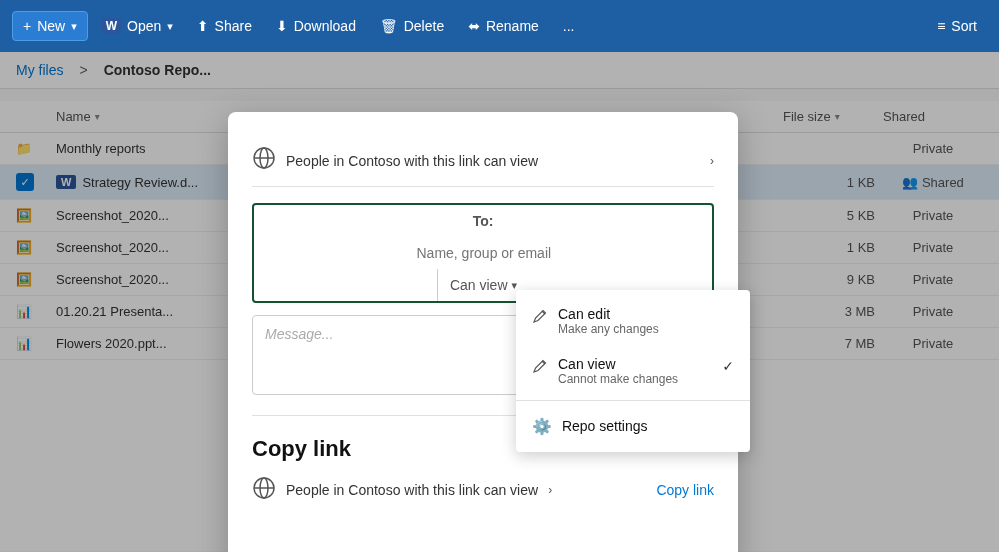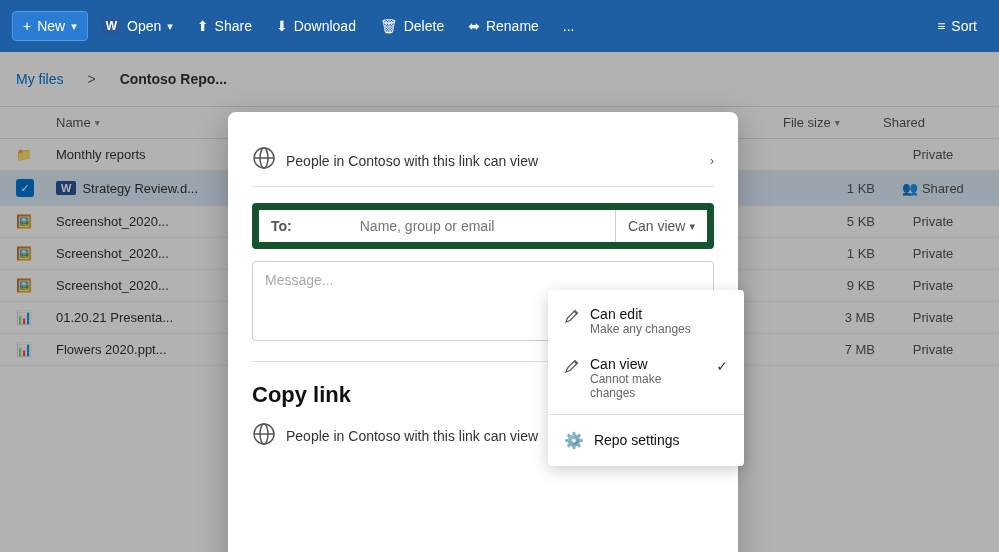--- a/index.html
+++ b/index.html
@@ -28,34 +28,35 @@
     
     .main-area {
       background: #f8f8f8;
       height: calc(552px - 52px);
       position: relative;
     }
 
     
     .breadcrumb-bar {
       background: white;
-      padding: 19px 16px;
-      display: flex; align-items: center; gap: 20px;
+      padding: 10px 16px;
+      display: flex; align-items: center; gap: 12px;
       font-size: 14px; color: #333;
       border-bottom: 1px solid #e0e0e0;
     }
     .breadcrumb-link { color: #0078d4; cursor: pointer; }
     .breadcrumb-sep { color: #666; margin: 0 4px; }
     .breadcrumb-current { font-weight: 600; }
 
     
     .file-list-area {
       background: white;
       height: calc(100% - 50px);
       overflow: hidden;
+      margin-top: 12px;
     }
     .file-list-header {
       display: grid;
       grid-template-columns: 40px 1fr 100px 100px;
       padding: 8px 16px;
       border-bottom: 1px solid #e0e0e0;
       font-size: 13px; color: #555;
     }
     .file-row {
       display: grid;
@@ -113,23 +114,24 @@
       color: #333;
       font-size: 14px;
     }
     .link-icon { font-size: 22px; color: #555; }
     .link-text { flex: 1; }
     .link-chevron { color: #555; font-size: 12px; }
 
     
     .to-row {
       display: flex; align-items: center; gap: 0;
-      border: 7px solid #14532d; border-radius: 4px;
+      border: 2px solid #14532d; border-radius: 4px;
       margin-bottom: 12px; background: white;
       position: relative;
+      flex-direction: column;
     }
     .to-label { padding: 8px 12px; color: #555; font-size: 14px; font-weight: 600; }
     .to-input {
       flex: 1; border: none; outline: none; padding: 8px 8px;
       font-size: 14px; color: #888; background: transparent; margin-left: 48px;
     }
     .permission-btn {
       display: flex; align-items: center; gap: 4px;
       padding: 8px 12px; color: #555; font-size: 14px;
       border-left: 1px solid #ccc; cursor: pointer;
@@ -139,45 +141,45 @@
     .permission-dropdown-icon { font-size: 11px; }
 
     
     .message-area {
       border: 1px solid #ccc; border-radius: 4px;
       padding: 10px 12px;
       min-height: 80px;
       font-size: 14px; color: #aaa;
       margin-bottom: 20px;
       cursor: text;
+      font-style: italic;
     }
 
     
     .copy-link-section { border-top: 1px solid #e0e0e0; padding-top: 20px; }
     .copy-link-title { font-size: 22px; font-weight: 600; color: #111; margin-bottom: 4px; }
     .copy-link-row {
       display: flex; align-items: center; justify-content: space-between;
       padding: 10px 0;
     }
     .copy-link-left { display: flex; align-items: center; gap: 10px; }
     .copy-link-text { font-size: 14px; color: #333; }
     .copy-link-btn { color: #0078d4; font-size: 14px; cursor: pointer; background: none; border: none; font-weight: 500; }
 
     
     .dropdown-menu {
       position: absolute;
       top: 238px;
       left: 516px;
-      width: 196px;
+      width: 234px;
       background: white;
       border-radius: 4px;
       box-shadow: 0 4px 16px rgba(0,0,0,0.2);
       z-index: 30;
       padding: 6px 0;
-      margin-left: 32px;
     }
     .dropdown-item {
       display: flex; align-items: flex-start; gap: 10px;
       padding: 10px 16px; cursor: pointer;
     }
     .dropdown-item-icon { font-size: 16px; color: #555; margin-top: 2px; flex-shrink: 0; }
     .dropdown-item-content { flex: 1; }
     .dropdown-item-title { font-size: 14px; color: #111; font-weight: 500; }
     .dropdown-item-desc { font-size: 12px; color: #666; }
     .dropdown-check { color: #333; font-size: 14px; margin-top: 2px; }

